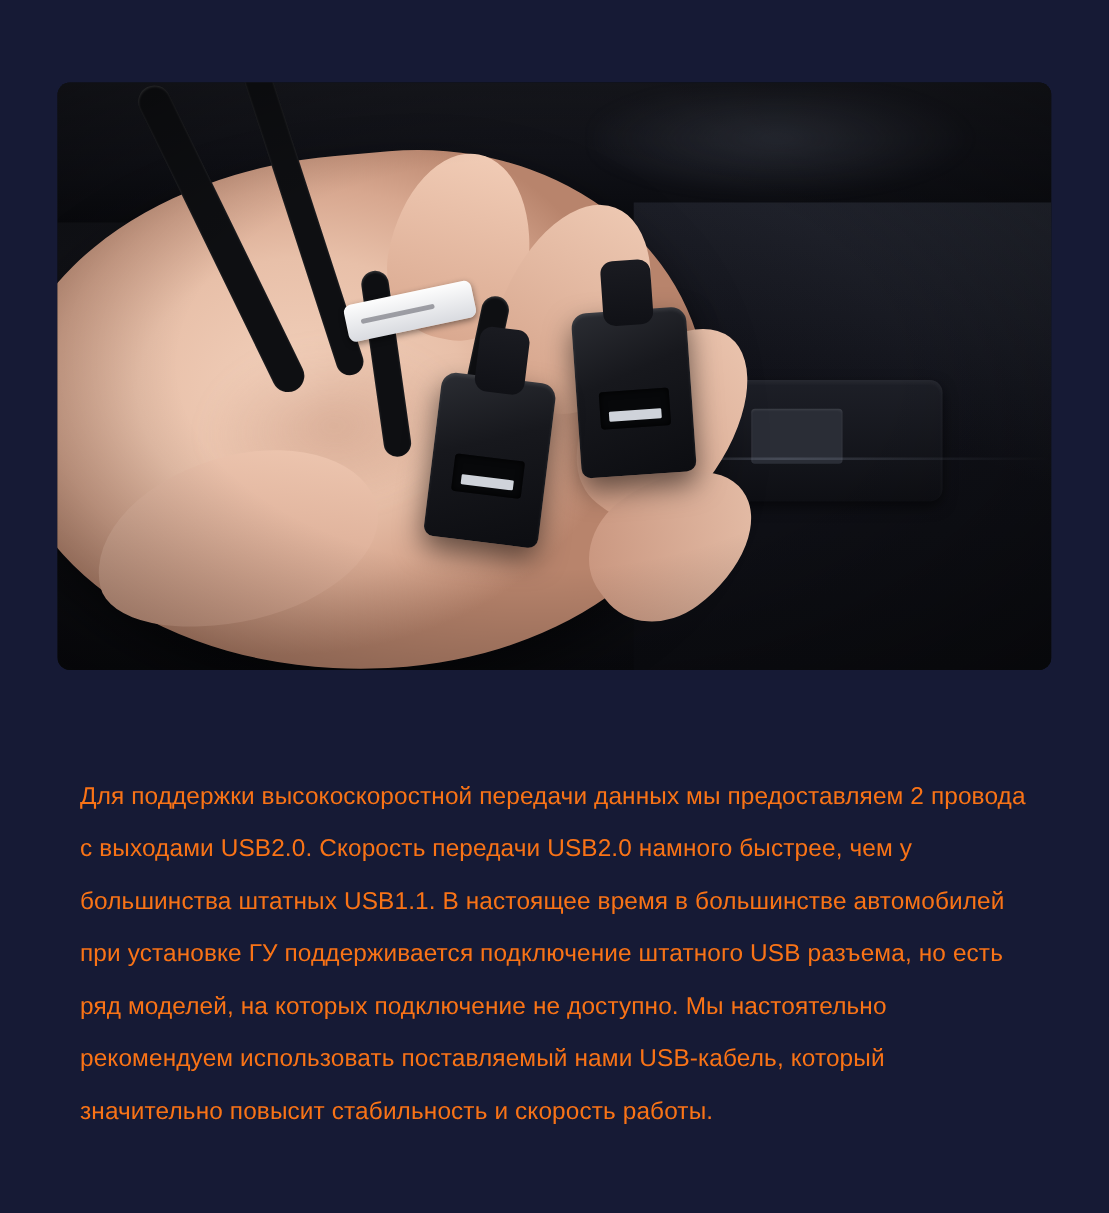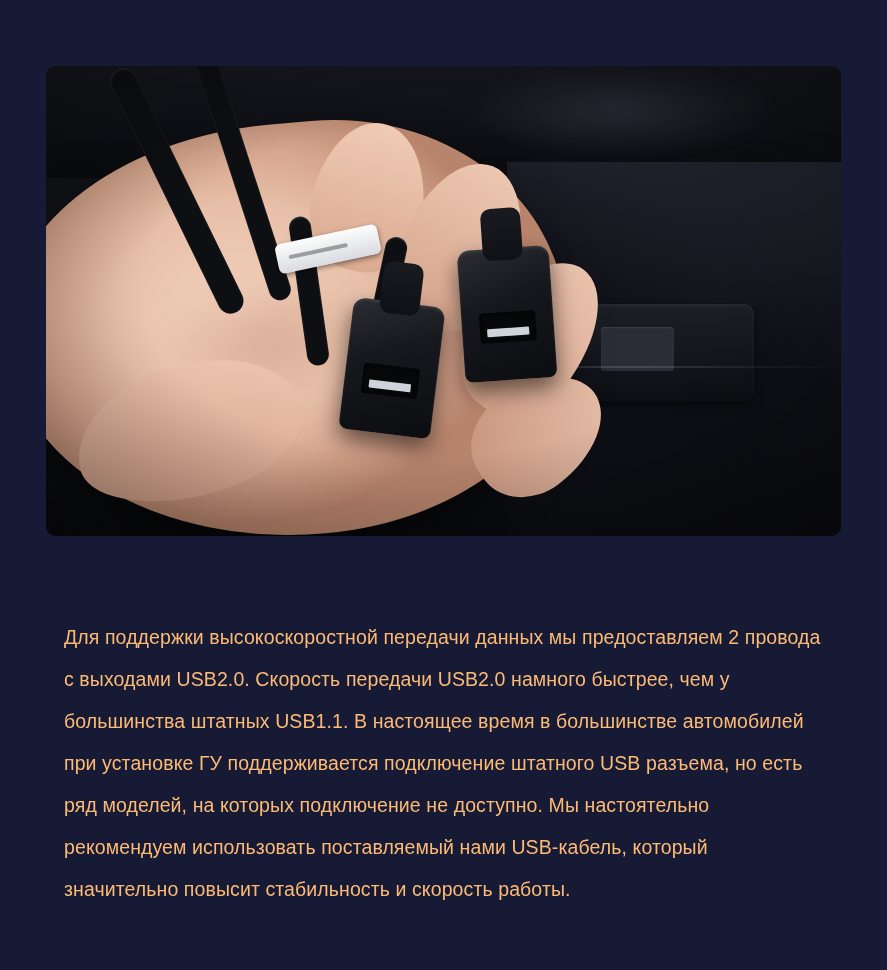--- a/index.html
+++ b/index.html
@@ -200,21 +200,21 @@
     background: radial-gradient(78% 76% at 48% 48%, rgba(0,0,0,0) 46%, rgba(0,0,0,0.45) 100%);
     pointer-events: none;
   }
 
   
   .caption {
     position: absolute;
     left: 64px;
     top: 596px;
     width: 762px;
-    color: #fdba74;
+    color: #f97316;
     font-size: 19.5px;
     line-height: 42px;
     letter-spacing: 0.1px;
     font-weight: 400;
     text-align: left;
   }
 </style>
 </head>
 <body>
 

